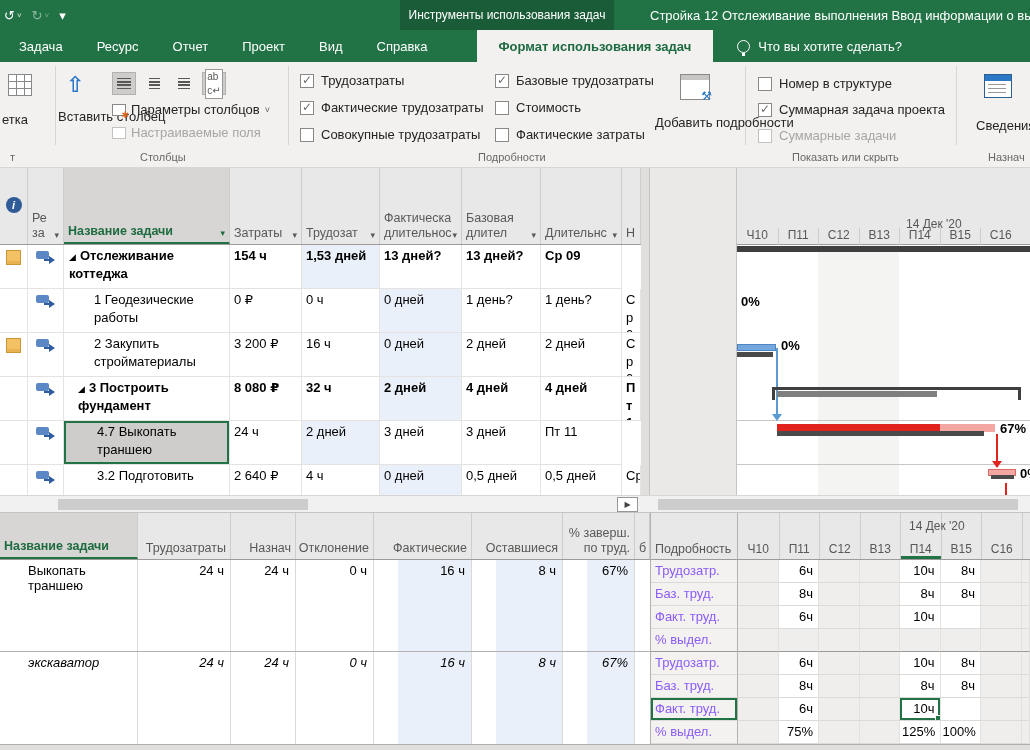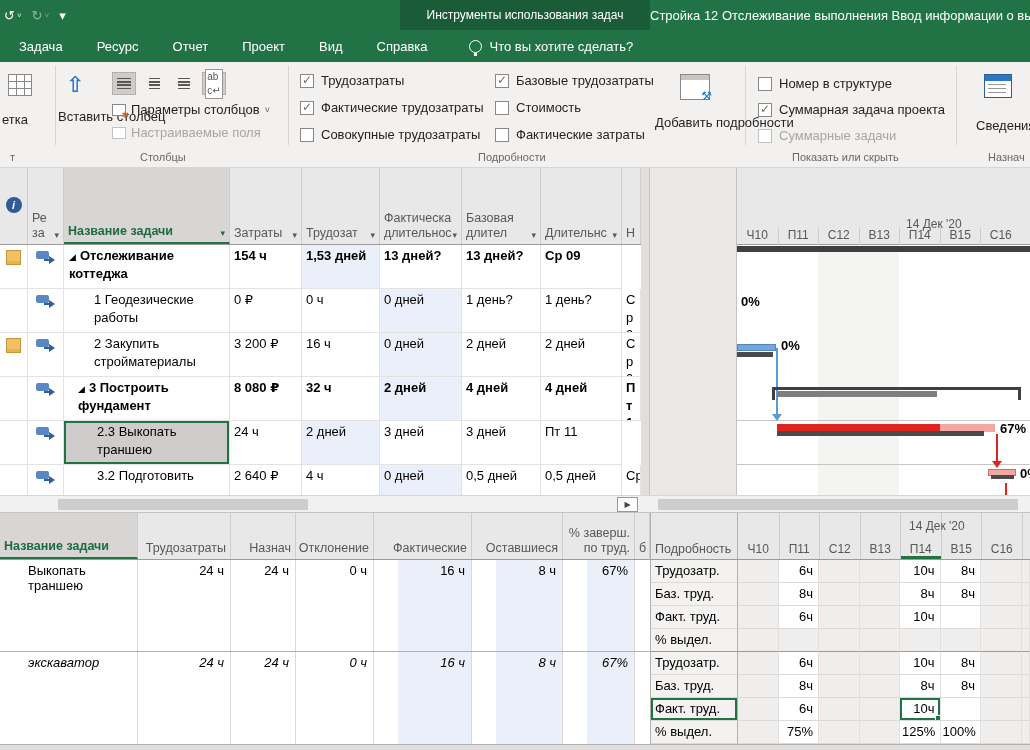--- a/index.html
+++ b/index.html
@@ -6,21 +6,21 @@
   body { margin:0; background:#fff; }
   #app { position:relative; width:1030px; height:750px; overflow:hidden;
          font-family:"Liberation Sans","DejaVu Sans",sans-serif; color:#000; background:#fff; }
 
   
   .titlebar { position:absolute; left:0; top:0; width:1030px; height:30px; background:#217346; color:#fff; }
   .qat { position:absolute; left:0; top:0; height:30px; display:flex; align-items:center; gap:10px; padding-left:4px; font-size:13px; }
   .qat .ic { display:flex; align-items:center; gap:2px; }
   .qat .car { font-size:8px; opacity:.85; }
   .dim { opacity:.45; }
-  .ctxlabel { position:absolute; left:400px; top:0; width:250px; height:30px; background:#1b5c38;
+  .ctxlabel { position:absolute; left:400px; top:0; width:214px; height:30px; background:#1b5c38;
               display:flex; align-items:center; justify-content:center; font-size:12px; white-space:nowrap; }
   .wintitle { position:absolute; left:650px; top:0; height:30px; display:flex; align-items:center;
               font-size:13px; white-space:nowrap; overflow:hidden; width:380px; }
 
   
   .menubar { position:absolute; left:0; top:30px; width:1030px; height:32px; background:#217346; color:#fff;
              display:flex; align-items:stretch; font-size:13px; }
   .mtab { padding:0 17px; display:flex; align-items:center; cursor:default; }
   .mtab.active { background:#f2f1f0; color:#1e6b40; margin-left:32px; padding:0 22px; font-weight:bold; }
   .tellme { display:flex; align-items:center; gap:8px; margin-left:24px; }
@@ -133,21 +133,21 @@
   .dt-head { position:relative; height:47px; background:#e8e8e8; border-bottom:1px solid #9d9b99;
              display:grid; grid-template-columns:87px repeat(7,40.5px) 1fr; }
   .dh { display:flex; align-items:flex-end; justify-content:center; font-size:12px; color:#5a5856;
         padding-bottom:3px; border-left:1px solid #cfcdcb; overflow:hidden; }
   .dh.lab { justify-content:flex-start; padding-left:4px; border-left:none; border-right:1px solid #b3b1af; font-size:12.5px; }
   .dh.sel { box-shadow:inset 0 -3px 0 #217346; }
   .ddate { position:absolute; left:258px; top:6px; font-size:12px; color:#5a5856; white-space:nowrap; }
   .dt-row { display:grid; grid-template-columns:87px repeat(7,40.5px) 1fr; height:23px; }
   .dc { border-right:1px solid #e3e1df; border-bottom:1px solid #dcdad8; text-align:right;
         padding:3px 5px 0 2px; overflow:hidden; }
-  .dc.lab { background:#f3f2f1; text-align:left; padding-left:4px; color:#000000;
+  .dc.lab { background:#f3f2f1; text-align:left; padding-left:4px; color:#8b5cf6;
             border-right:1px solid #b3b1af; }
   .dc.sh { background:#efeeec; }
   .blocksep .dc { border-bottom:1px solid #9d9b99; }
   .dc.selcell { box-shadow:inset 0 0 0 2px #217346; position:relative; background:#fff; }
   .dc.selcell::after { content:""; position:absolute; right:-2px; bottom:-2px; width:5px; height:5px;
                        background:#217346; border:1px solid #fff; }
   .dc.rowind { box-shadow:inset 0 0 0 2px #217346; }
   .bottomedge { position:absolute; left:0; top:744px; width:1030px; height:6px; background:#e1dfdd; border-top:1px solid #b3b1af; }
 </style>
 </head>
@@ -165,20 +165,21 @@
     <div class="wintitle">Стройка 12 Отслеживание выполнения Ввод информации о вып</div>
   </div>
 
   <div class="menubar">
     <div class="mtab" style="margin-left:2px">Задача</div>
     <div class="mtab">Ресурс</div>
     <div class="mtab">Отчет</div>
     <div class="mtab">Проект</div>
     <div class="mtab">Вид</div>
     <div class="mtab">Справка</div>
+    <div class="mtab active">Формат использования задач</div>
     <div class="tellme">
       <span class="bulb"></span>
       <span>Что вы хотите сделать?</span>
     </div>
   </div>
 
   <div class="ribbon">
     <div class="rdiv" style="left:55px"></div>
     <div class="rdiv" style="left:288px"></div>
     <div class="rdiv" style="left:745px"></div>
@@ -377,21 +378,21 @@
 
     <div class="tt-row">
       <div class="tc"></div>
       <div class="tc">
           <div class="modeicon">
             <span class="bar"></span>
             <span class="tail"></span>
             <span class="arr"></span>
           </div>
         </div>
-      <div class="tc namesel" style="padding-left:33px">2.3 Выкопать траншею</div>
+      <div class="tc namesel" style="padding-left:33px">4.7 Выкопать траншею</div>
       <div class="tc">24 ч</div>
       <div class="tc bluecol">2 дней</div>
       <div class="tc">3 дней</div>
       <div class="tc">3 дней</div>
       <div class="tc" style="white-space:normal; word-break:break-all">Пт 11</div>
     </div>
 
     <div class="tt-row cut">
       <div class="tc"></div>
       <div class="tc">

